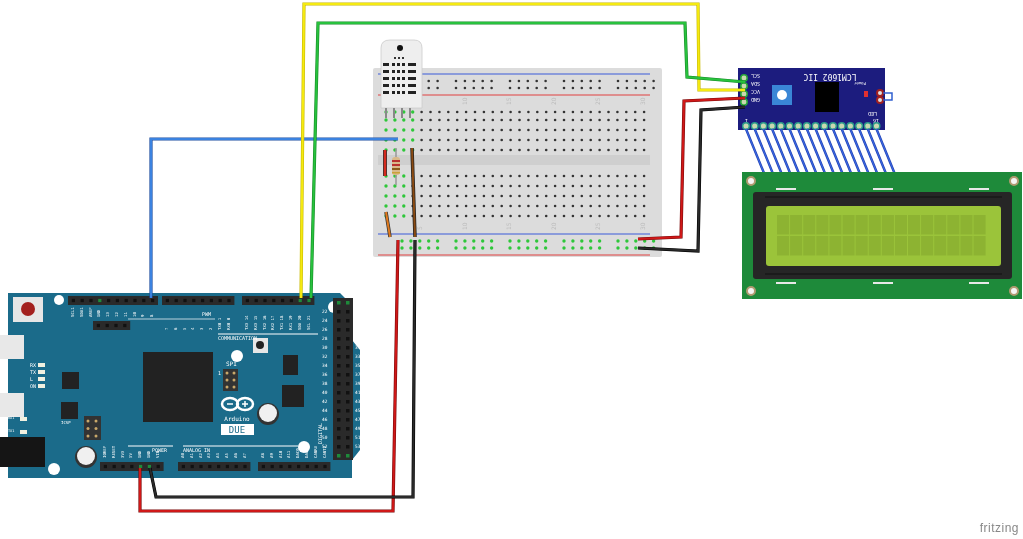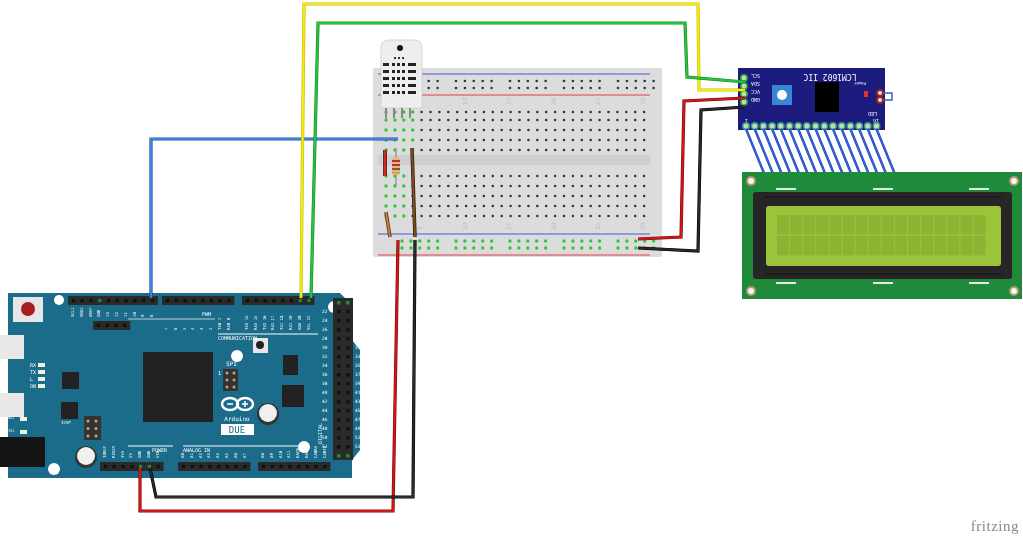--- a/index.html
+++ b/index.html
@@ -1,20 +1,20 @@
 <!DOCTYPE html>
 <html><head>
 <meta charset="utf-8">
 <style>
   html,body{margin:0;padding:0;background:#ffffff;}
   body{width:1023px;height:539px;position:relative;overflow:hidden;font-family:"DejaVu Sans Mono",monospace;}
   #canvas{position:absolute;left:0;top:0;width:1023px;height:539px;}
   .lbl{font-family:"DejaVu Sans Mono",monospace;fill:#ffffff;}
   .bb-num{font-family:"DejaVu Sans",sans-serif;fill:#bbbbbb;font-size:6px;}
-  .fritz{position:absolute;right:4px;bottom:4px;font-family:Liberation Serif, serif;font-size:15px;color:#888888;letter-spacing:0.5px;}
+  .fritz{position:absolute;right:4px;bottom:4px;font-family:Liberation Sans, sans-serif;font-size:12px;color:#888888;letter-spacing:0.5px;}
 </style>
 </head>
 <body>
 
 <svg id="canvas" viewBox="0 0 1023 539" xmlns="http://www.w3.org/2000/svg">
 
   <g>
     <rect x="373" y="68" width="289" height="189" fill="#dcdcdc" rx="2"></rect>
     <line x1="378" y1="74" x2="650" y2="74" stroke="#3b5bd9" stroke-width="1"></line>
     <line x1="378" y1="95" x2="650" y2="95" stroke="#e04040" stroke-width="1"></line>

